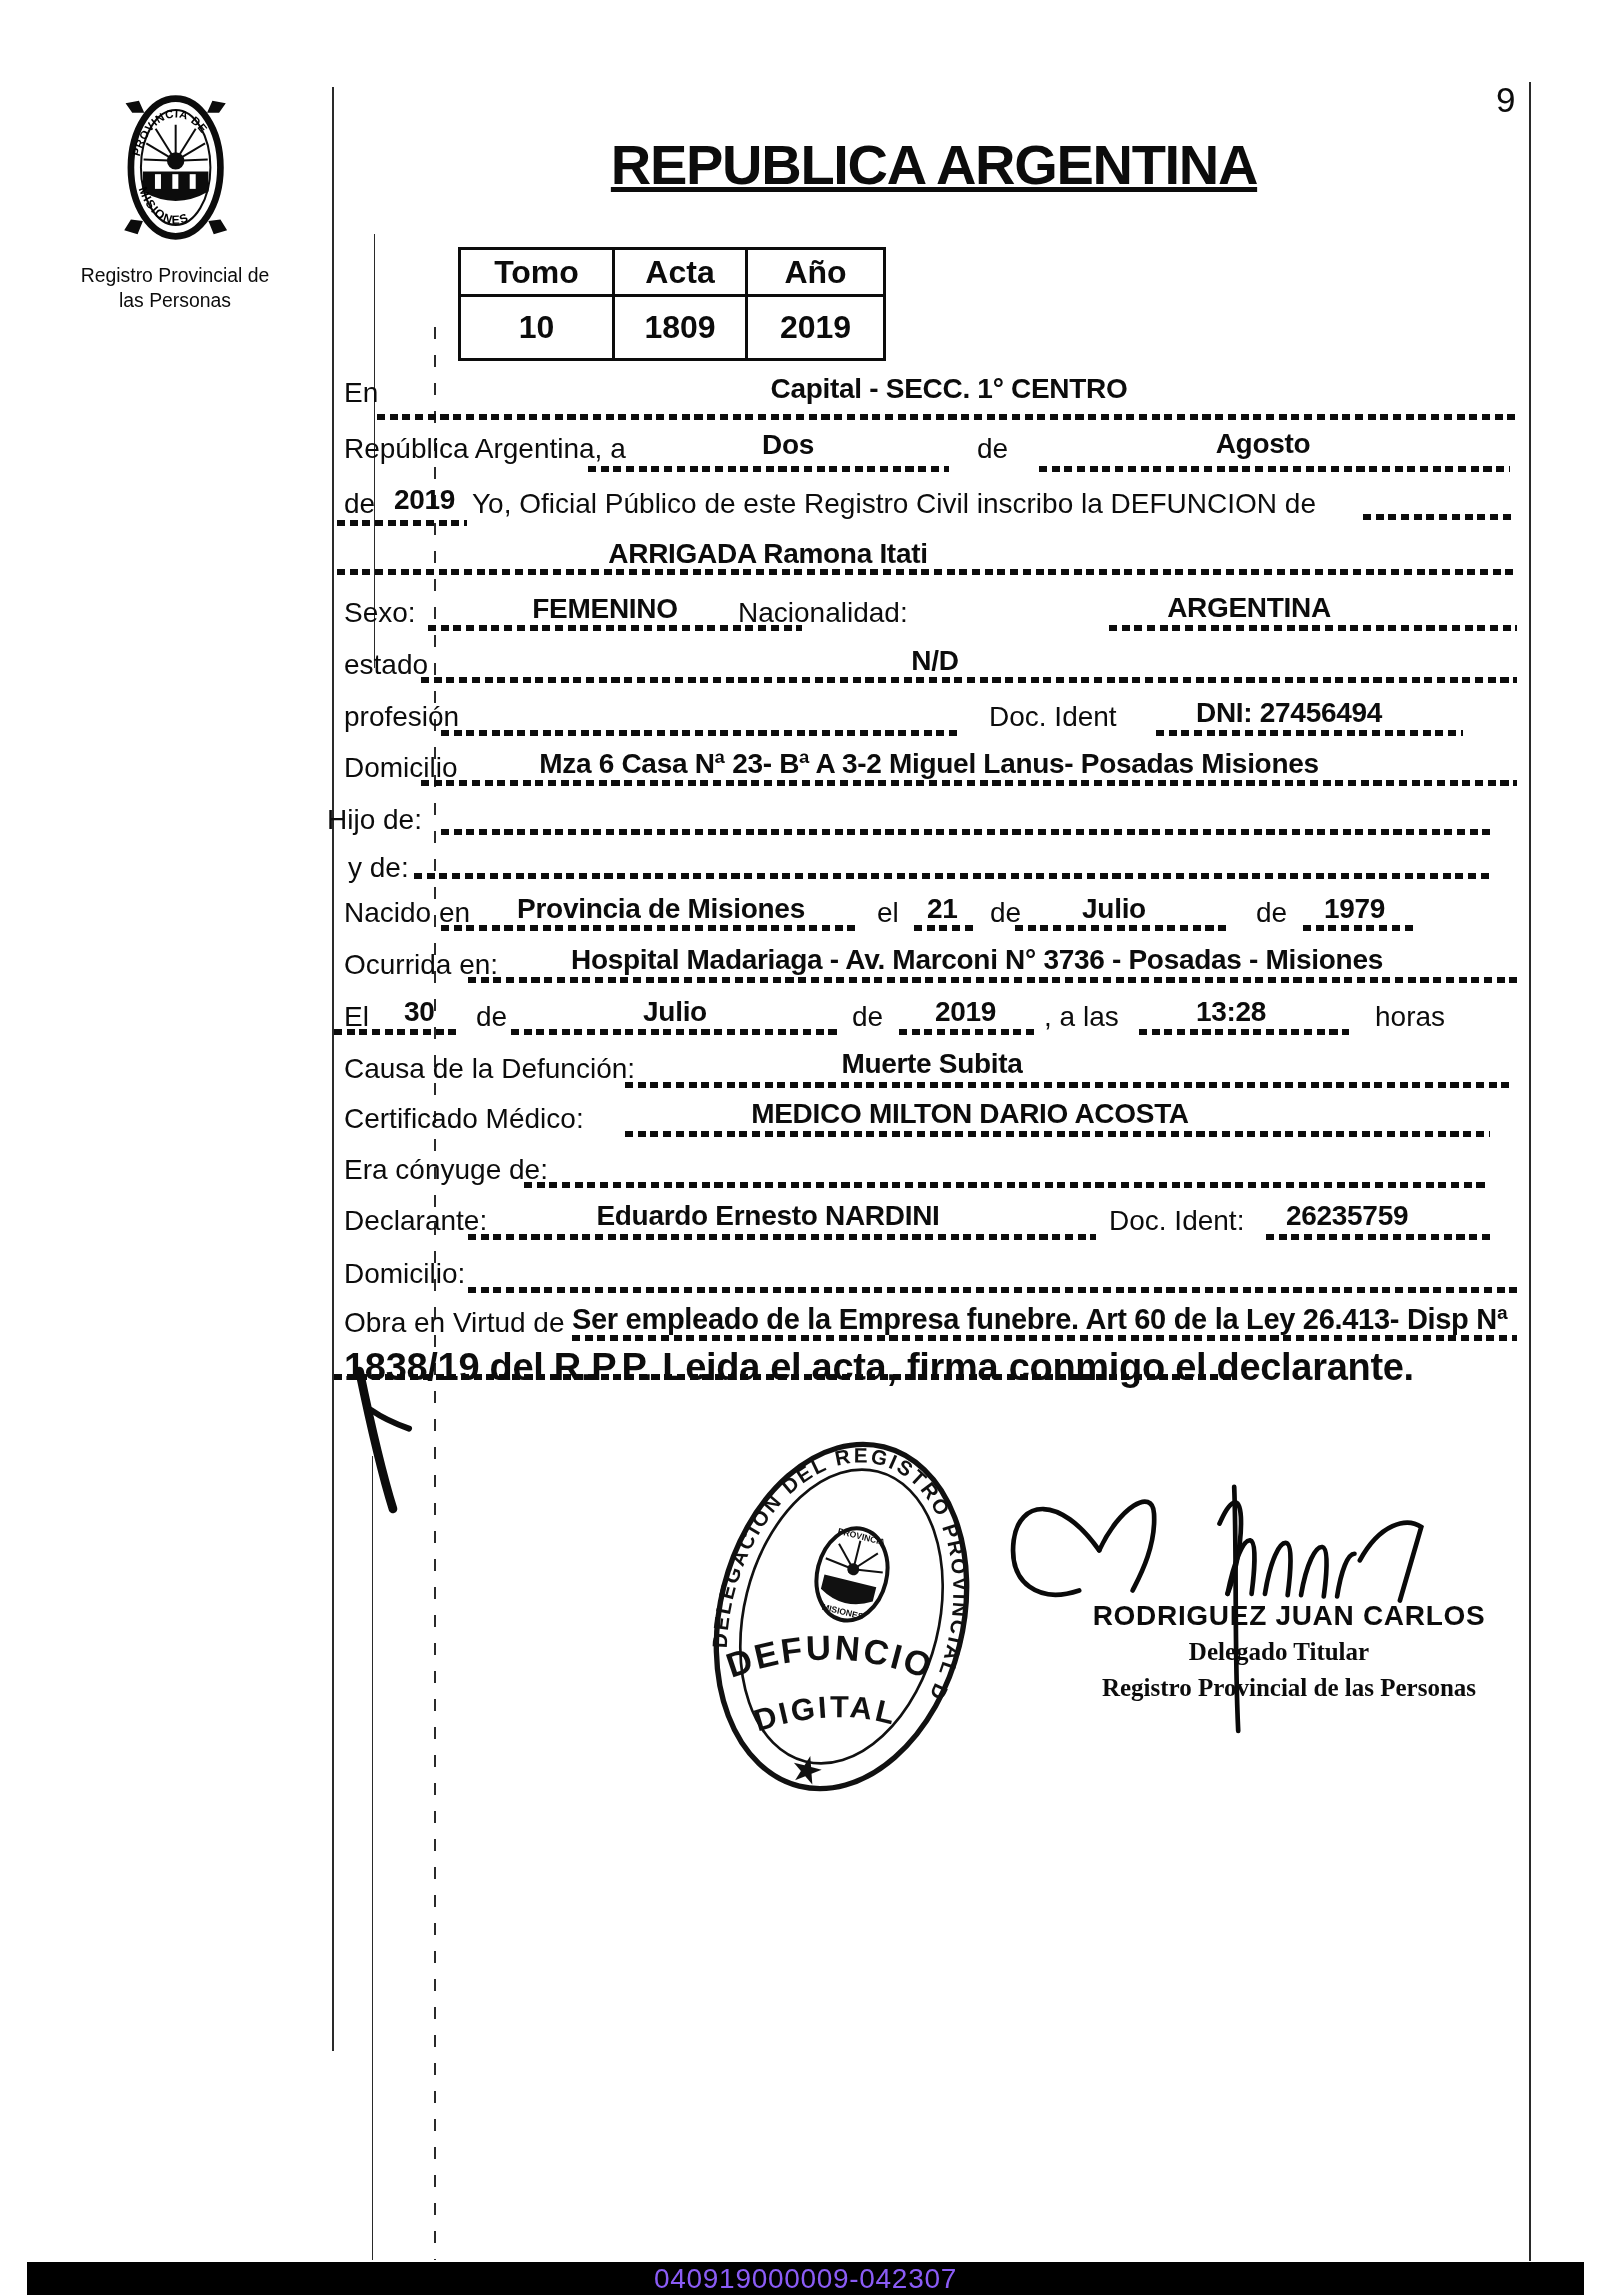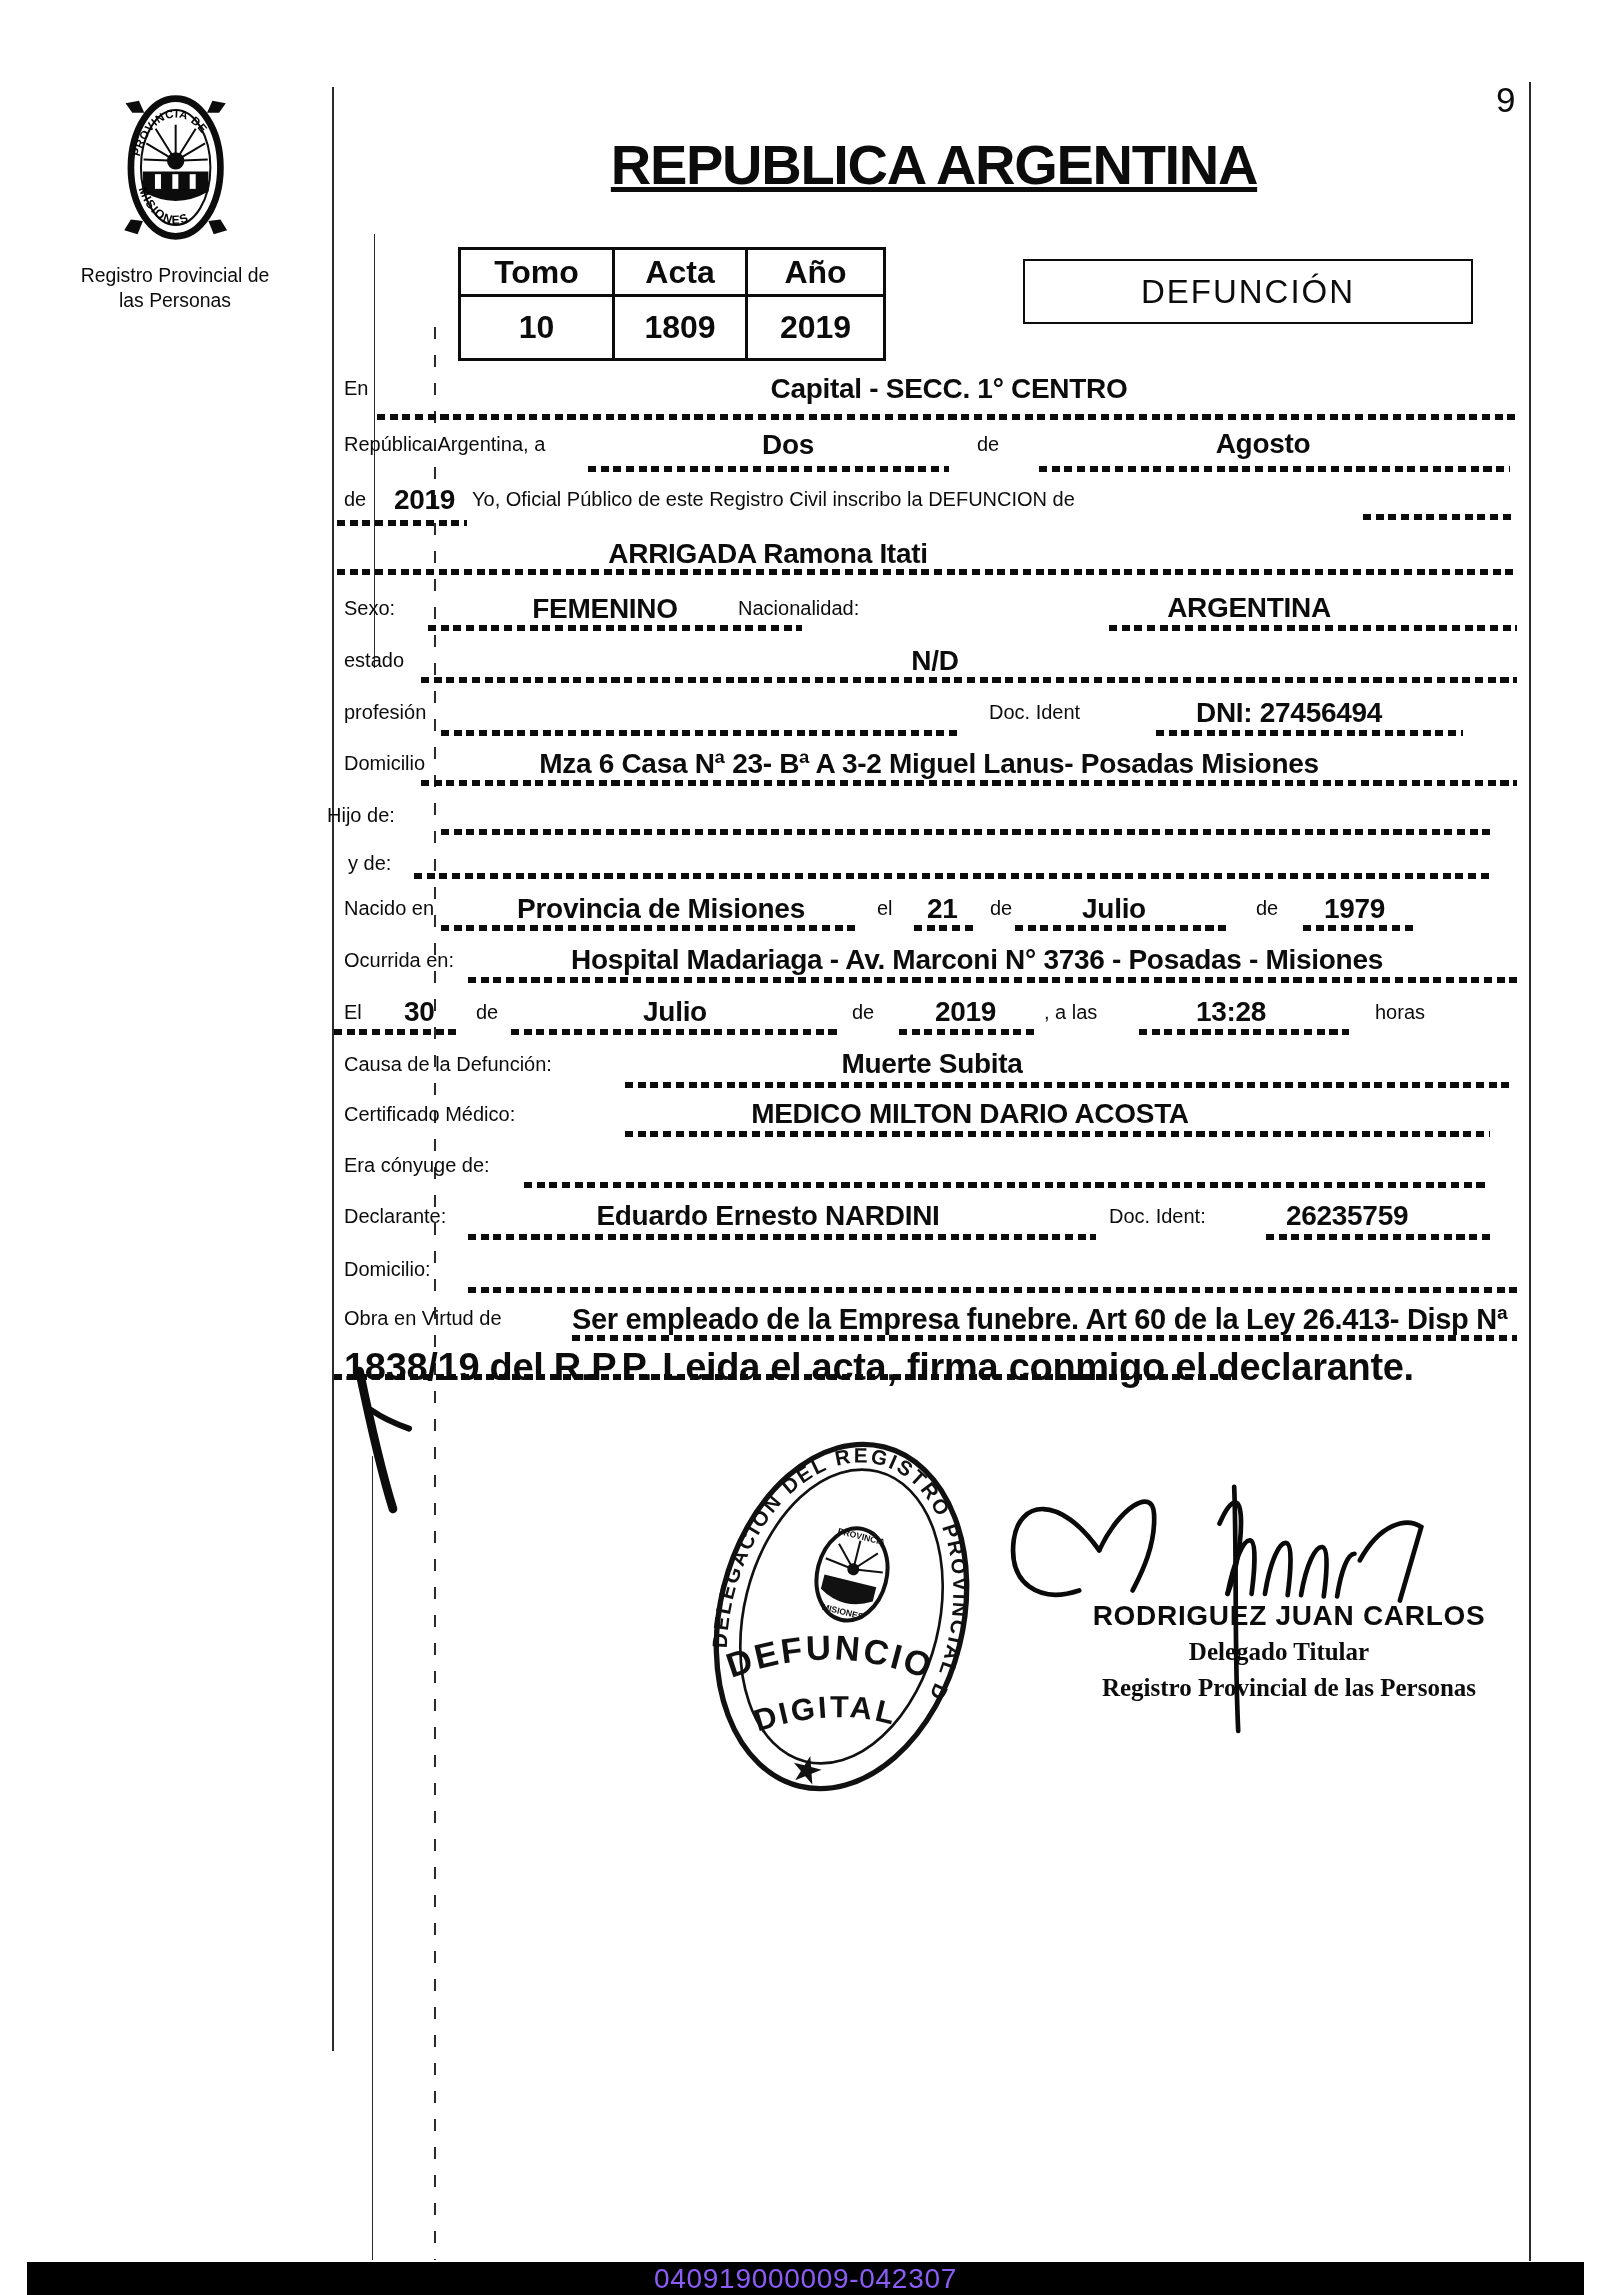--- a/index.html
+++ b/index.html
@@ -1,19 +1,19 @@
 <!DOCTYPE html>
 <html style="font-size:10.7px"><head>
 <meta charset="utf-8">
 <style>
   html,body{margin:0;padding:0;background:#888;}
   .page{position:relative;width:1613px;height:2295px;background:#ffffff;
         font-family:"Liberation Sans",sans-serif;color:#0c0c0c;overflow:hidden;}
   .abs{position:absolute;white-space:nowrap;}
-  .lbl{font-size:20px;font-weight:400;}
+  .lbl{font-size:28px;font-weight:400;}
   .val{font-size:28px;font-weight:700;letter-spacing:-0.3px;}
   .ctr{transform:translateX(-50%);}
   .dots{position:absolute;height:6px;
         background-image:repeating-linear-gradient(90deg,#0c0c0c 0 8px,transparent 8px 12.7px);}
   .vline{position:absolute;width:2px;background:#2a2a2a;}
   .vdash{position:absolute;width:2px;
         background-image:repeating-linear-gradient(180deg,#2a2a2a 0 12px,transparent 12px 28px);}
   .org{font-size:19.4px;font-weight:400;}
   .pageno{font-size:35px;font-weight:400;}
   .title{font-size:56px;font-weight:700;letter-spacing:-1.3px;text-decoration:underline;}
@@ -79,23 +79,20 @@
 
   <div class="rec-table">
     <div class="rec-cell hdr c0">Tomo</div>
     <div class="rec-cell hdr">Acta</div>
     <div class="rec-cell hdr">Año</div>
     <div class="rec-cell c0">10</div>
     <div class="rec-cell">1809</div>
     <div class="rec-cell">2019</div>
   </div>
 
-  <div class="defbox">
-    <span>DEFUNCIÓN</span>
-  </div>
 
   <div class="abs lbl" style="left:344px;top:377px;">En</div>
   <div class="abs val ctr" style="left:949px;top:373px;">Capital - SECC. 1° CENTRO</div>
   <div class="dots" style="left:377px;top:414px;width:1139px;"></div>
 
   <div class="abs lbl" style="left:344px;top:433px;">República Argentina, a</div>
   <div class="abs val ctr" style="left:788px;top:429px;">Dos</div>
   <div class="abs lbl" style="left:977px;top:433px;">de</div>
   <div class="abs val ctr" style="left:1263px;top:428px;">Agosto</div>
   <div class="dots" style="left:588px;top:466px;width:361px;"></div>

